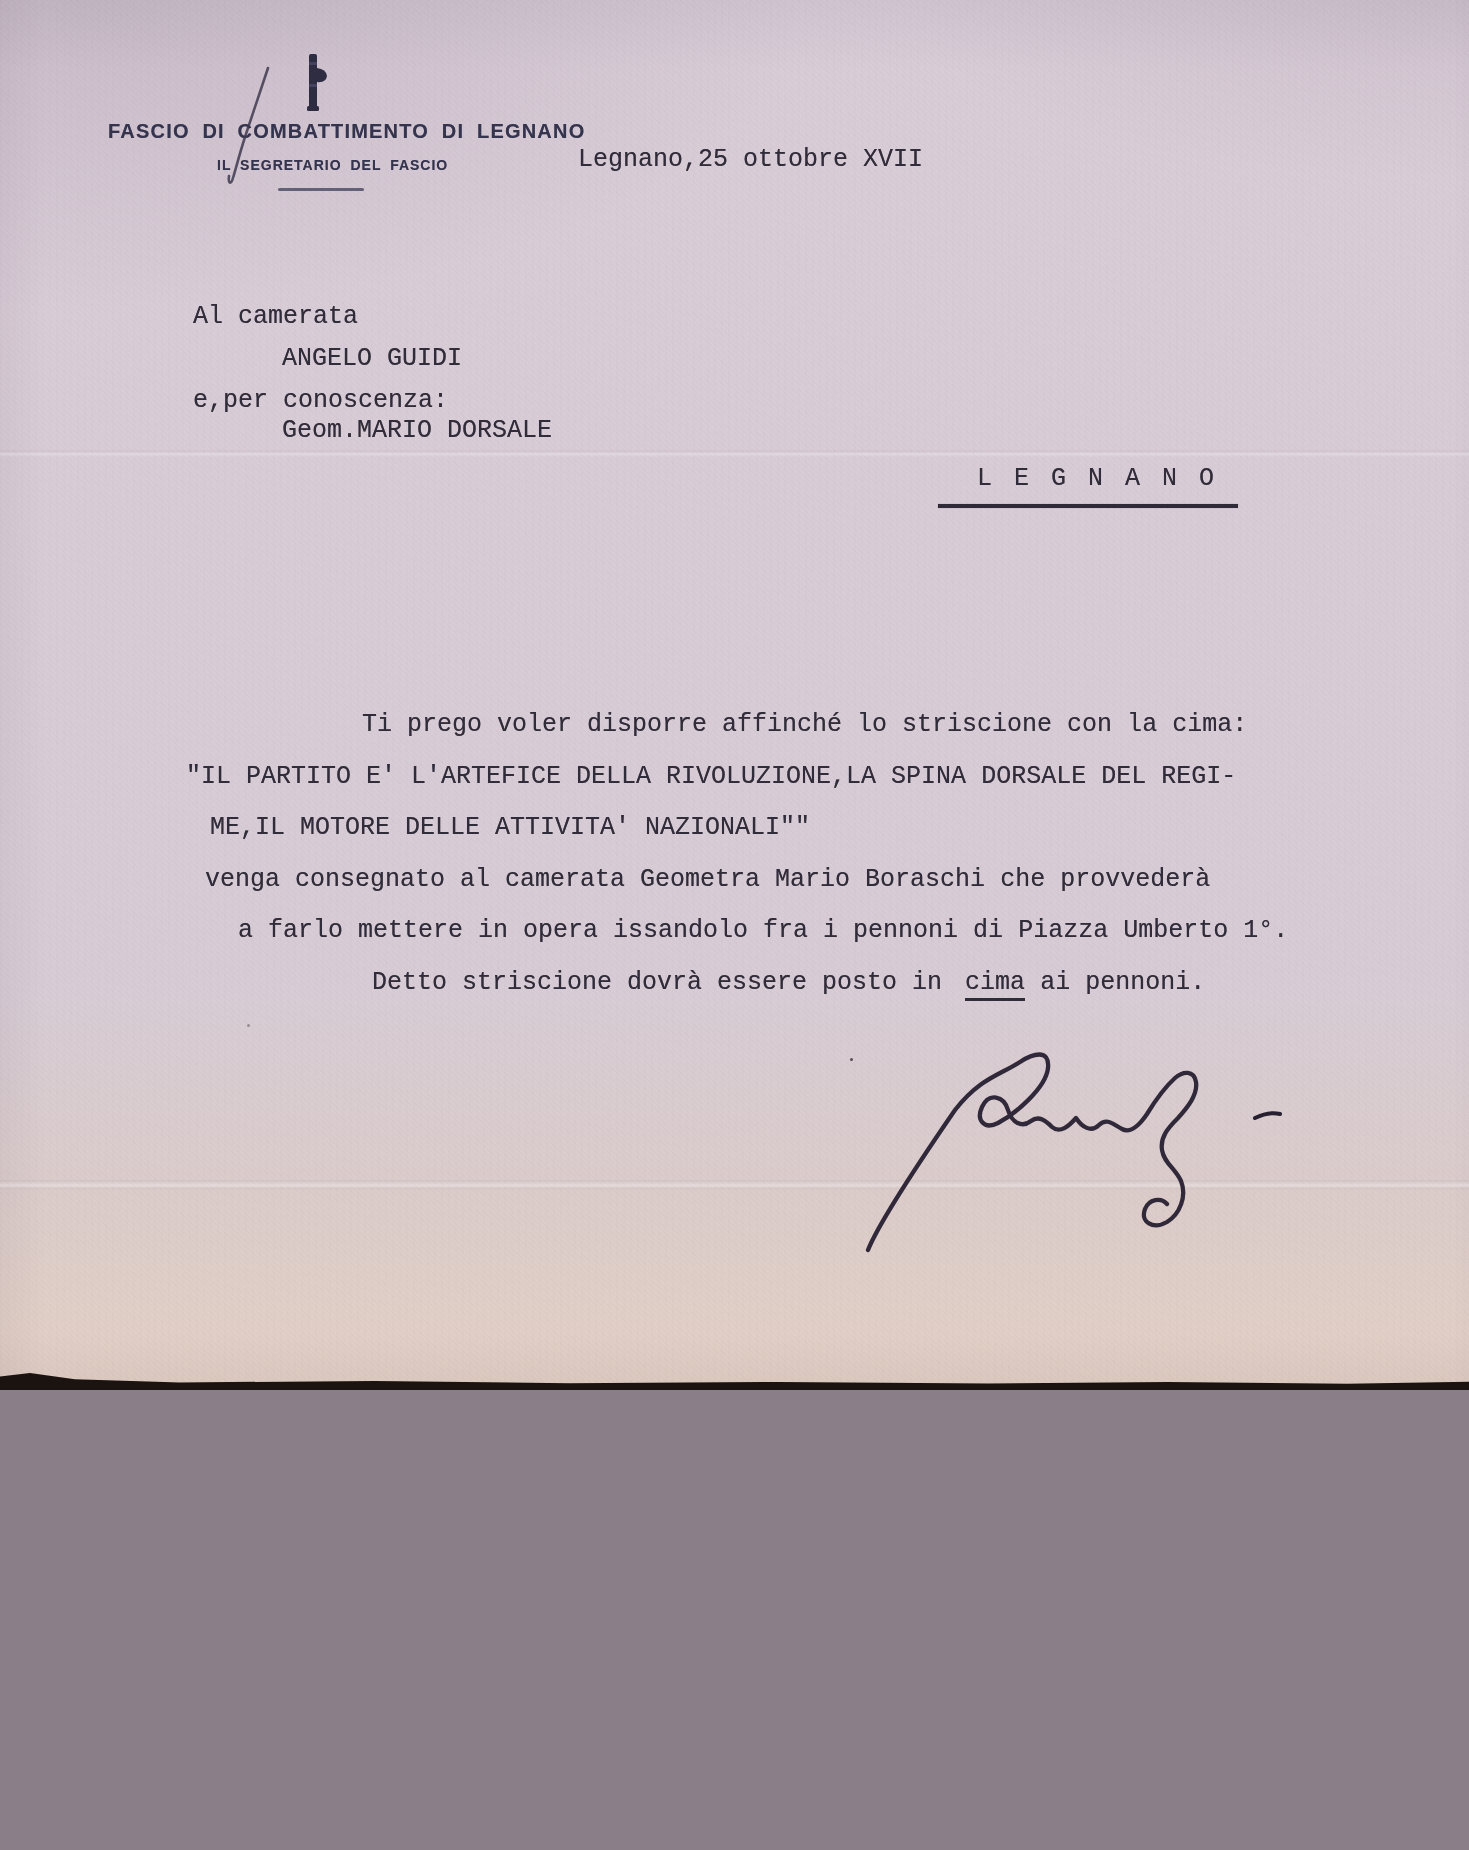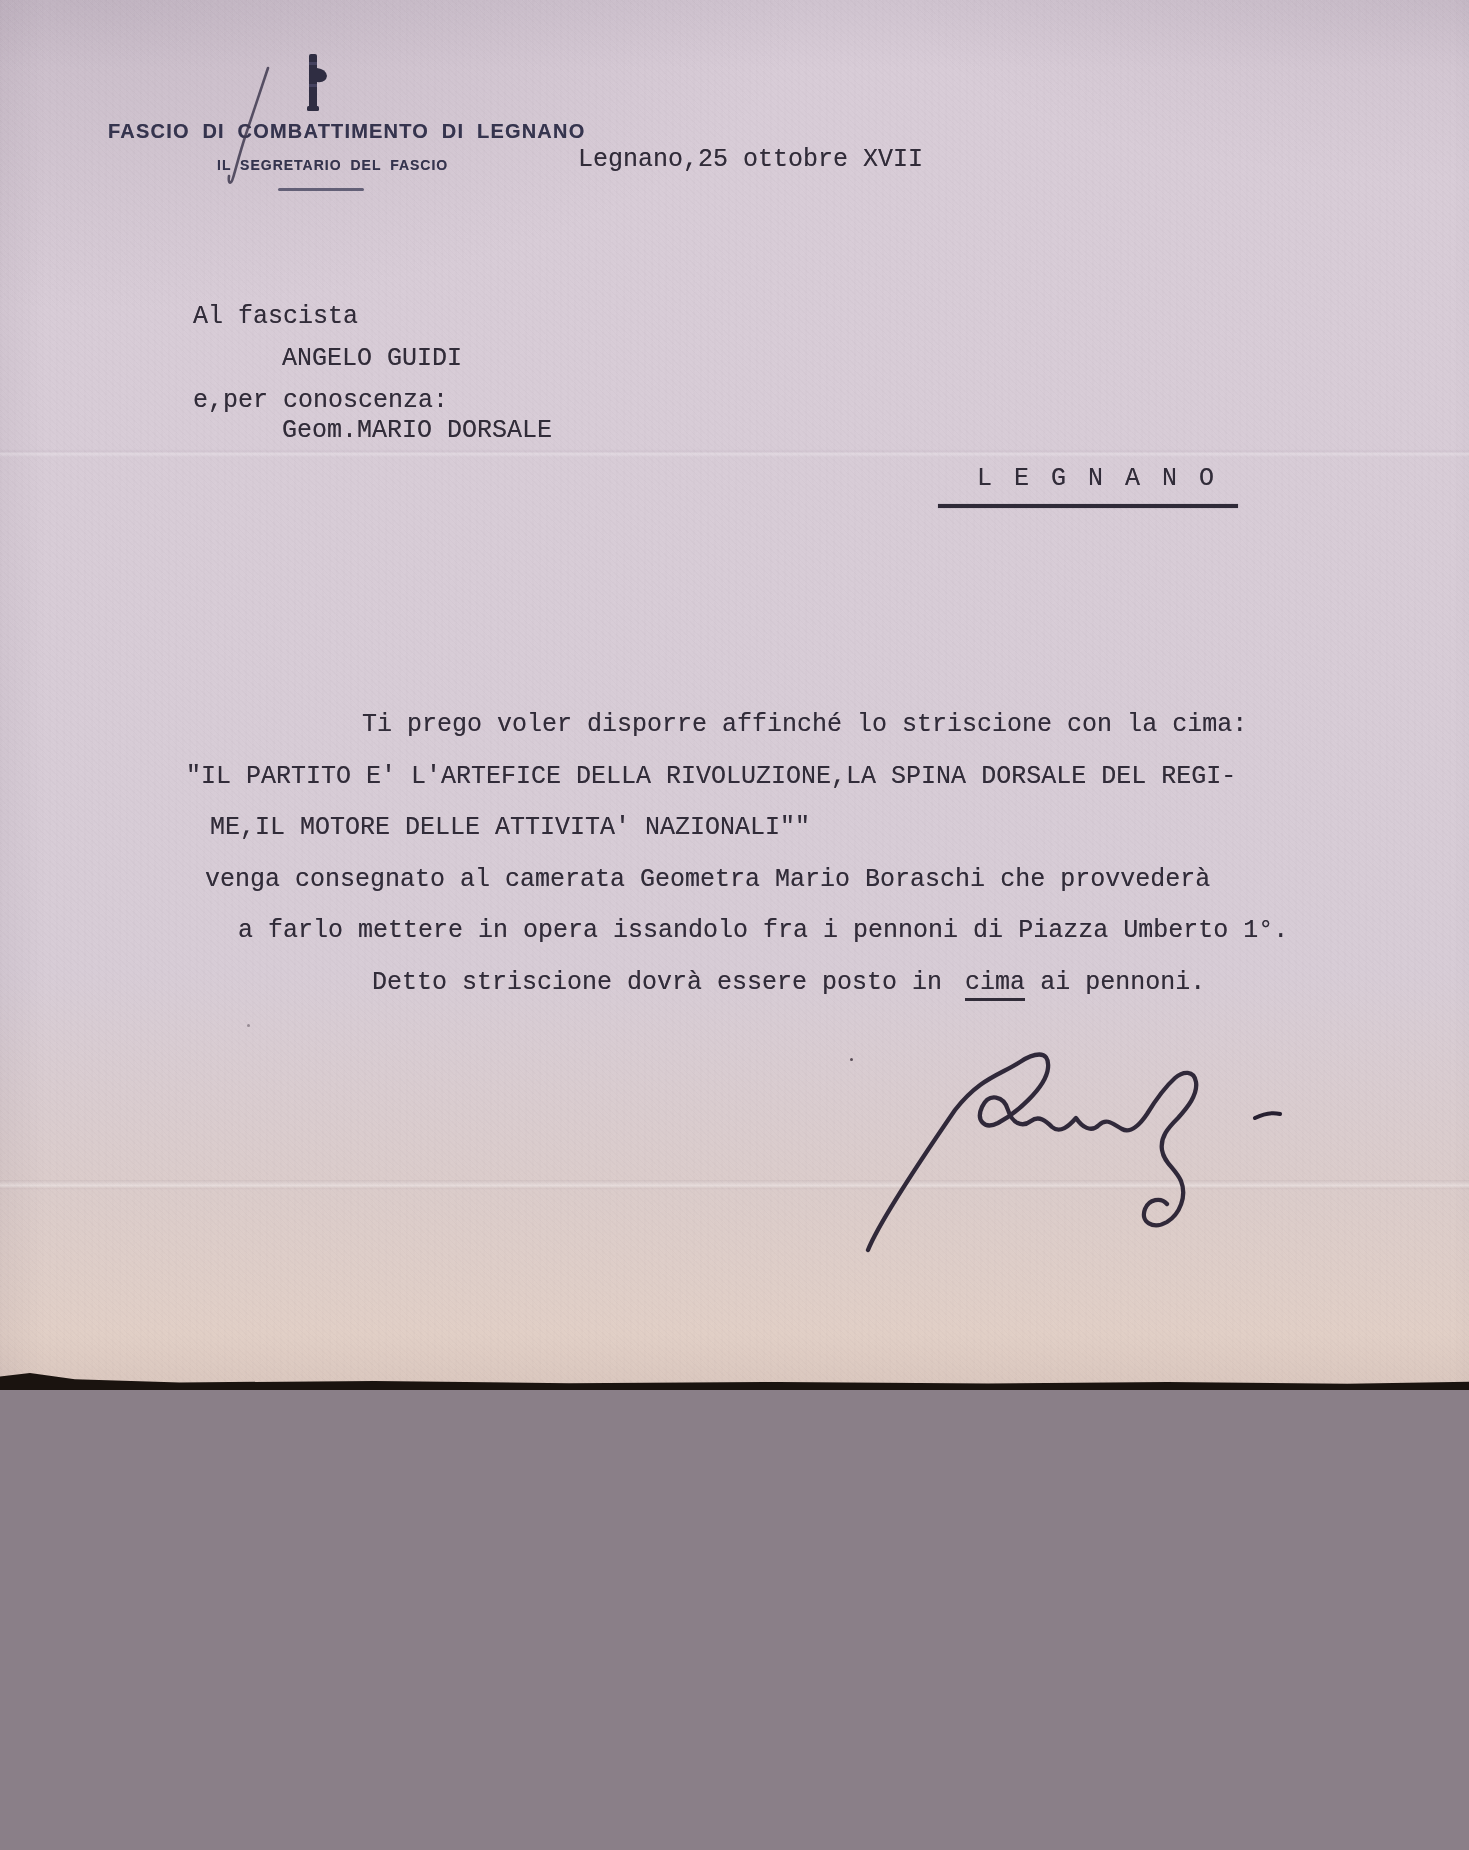--- a/index.html
+++ b/index.html
@@ -102,21 +102,21 @@
   </svg>
   <div class="lh-org">FASCIO DI COMBATTIMENTO DI LEGNANO</div>
   <div class="lh-role">IL SEGRETARIO DEL FASCIO</div>
   <div class="lh-rule"></div>
   <svg class="penstroke-svg" width="70" height="135" viewBox="0 0 70 135">
     <path d="M56 10 C50 28 42 52 34 76 C28 94 24 110 21 120 C19 127 16 126 17 118" stroke="#3f3950" stroke-width="2.6" fill="none" opacity="0.85" stroke-linecap="round"></path>
   </svg>
 
   <div class="typed dateline">Legnano,25 ottobre XVII</div>
 
-  <div class="typed addr-1">Al fascista</div>
+  <div class="typed addr-1">Al camerata</div>
   <div class="typed addr-2">ANGELO GUIDI</div>
   <div class="typed addr-3">e,per conoscenza:</div>
   <div class="typed addr-4">Geom.MARIO DORSALE</div>
 
   <div class="typed city">L E G N A N O</div>
   <div class="city-underline"></div>
 
   <div class="typed b1">Ti prego voler disporre affinché lo striscione con la cima:</div>
   <div class="typed b2">"IL PARTITO E' L'ARTEFICE DELLA RIVOLUZIONE,LA SPINA DORSALE DEL REGI-</div>
   <div class="typed b3">ME,IL MOTORE DELLE ATTIVITA' NAZIONALI""</div>

